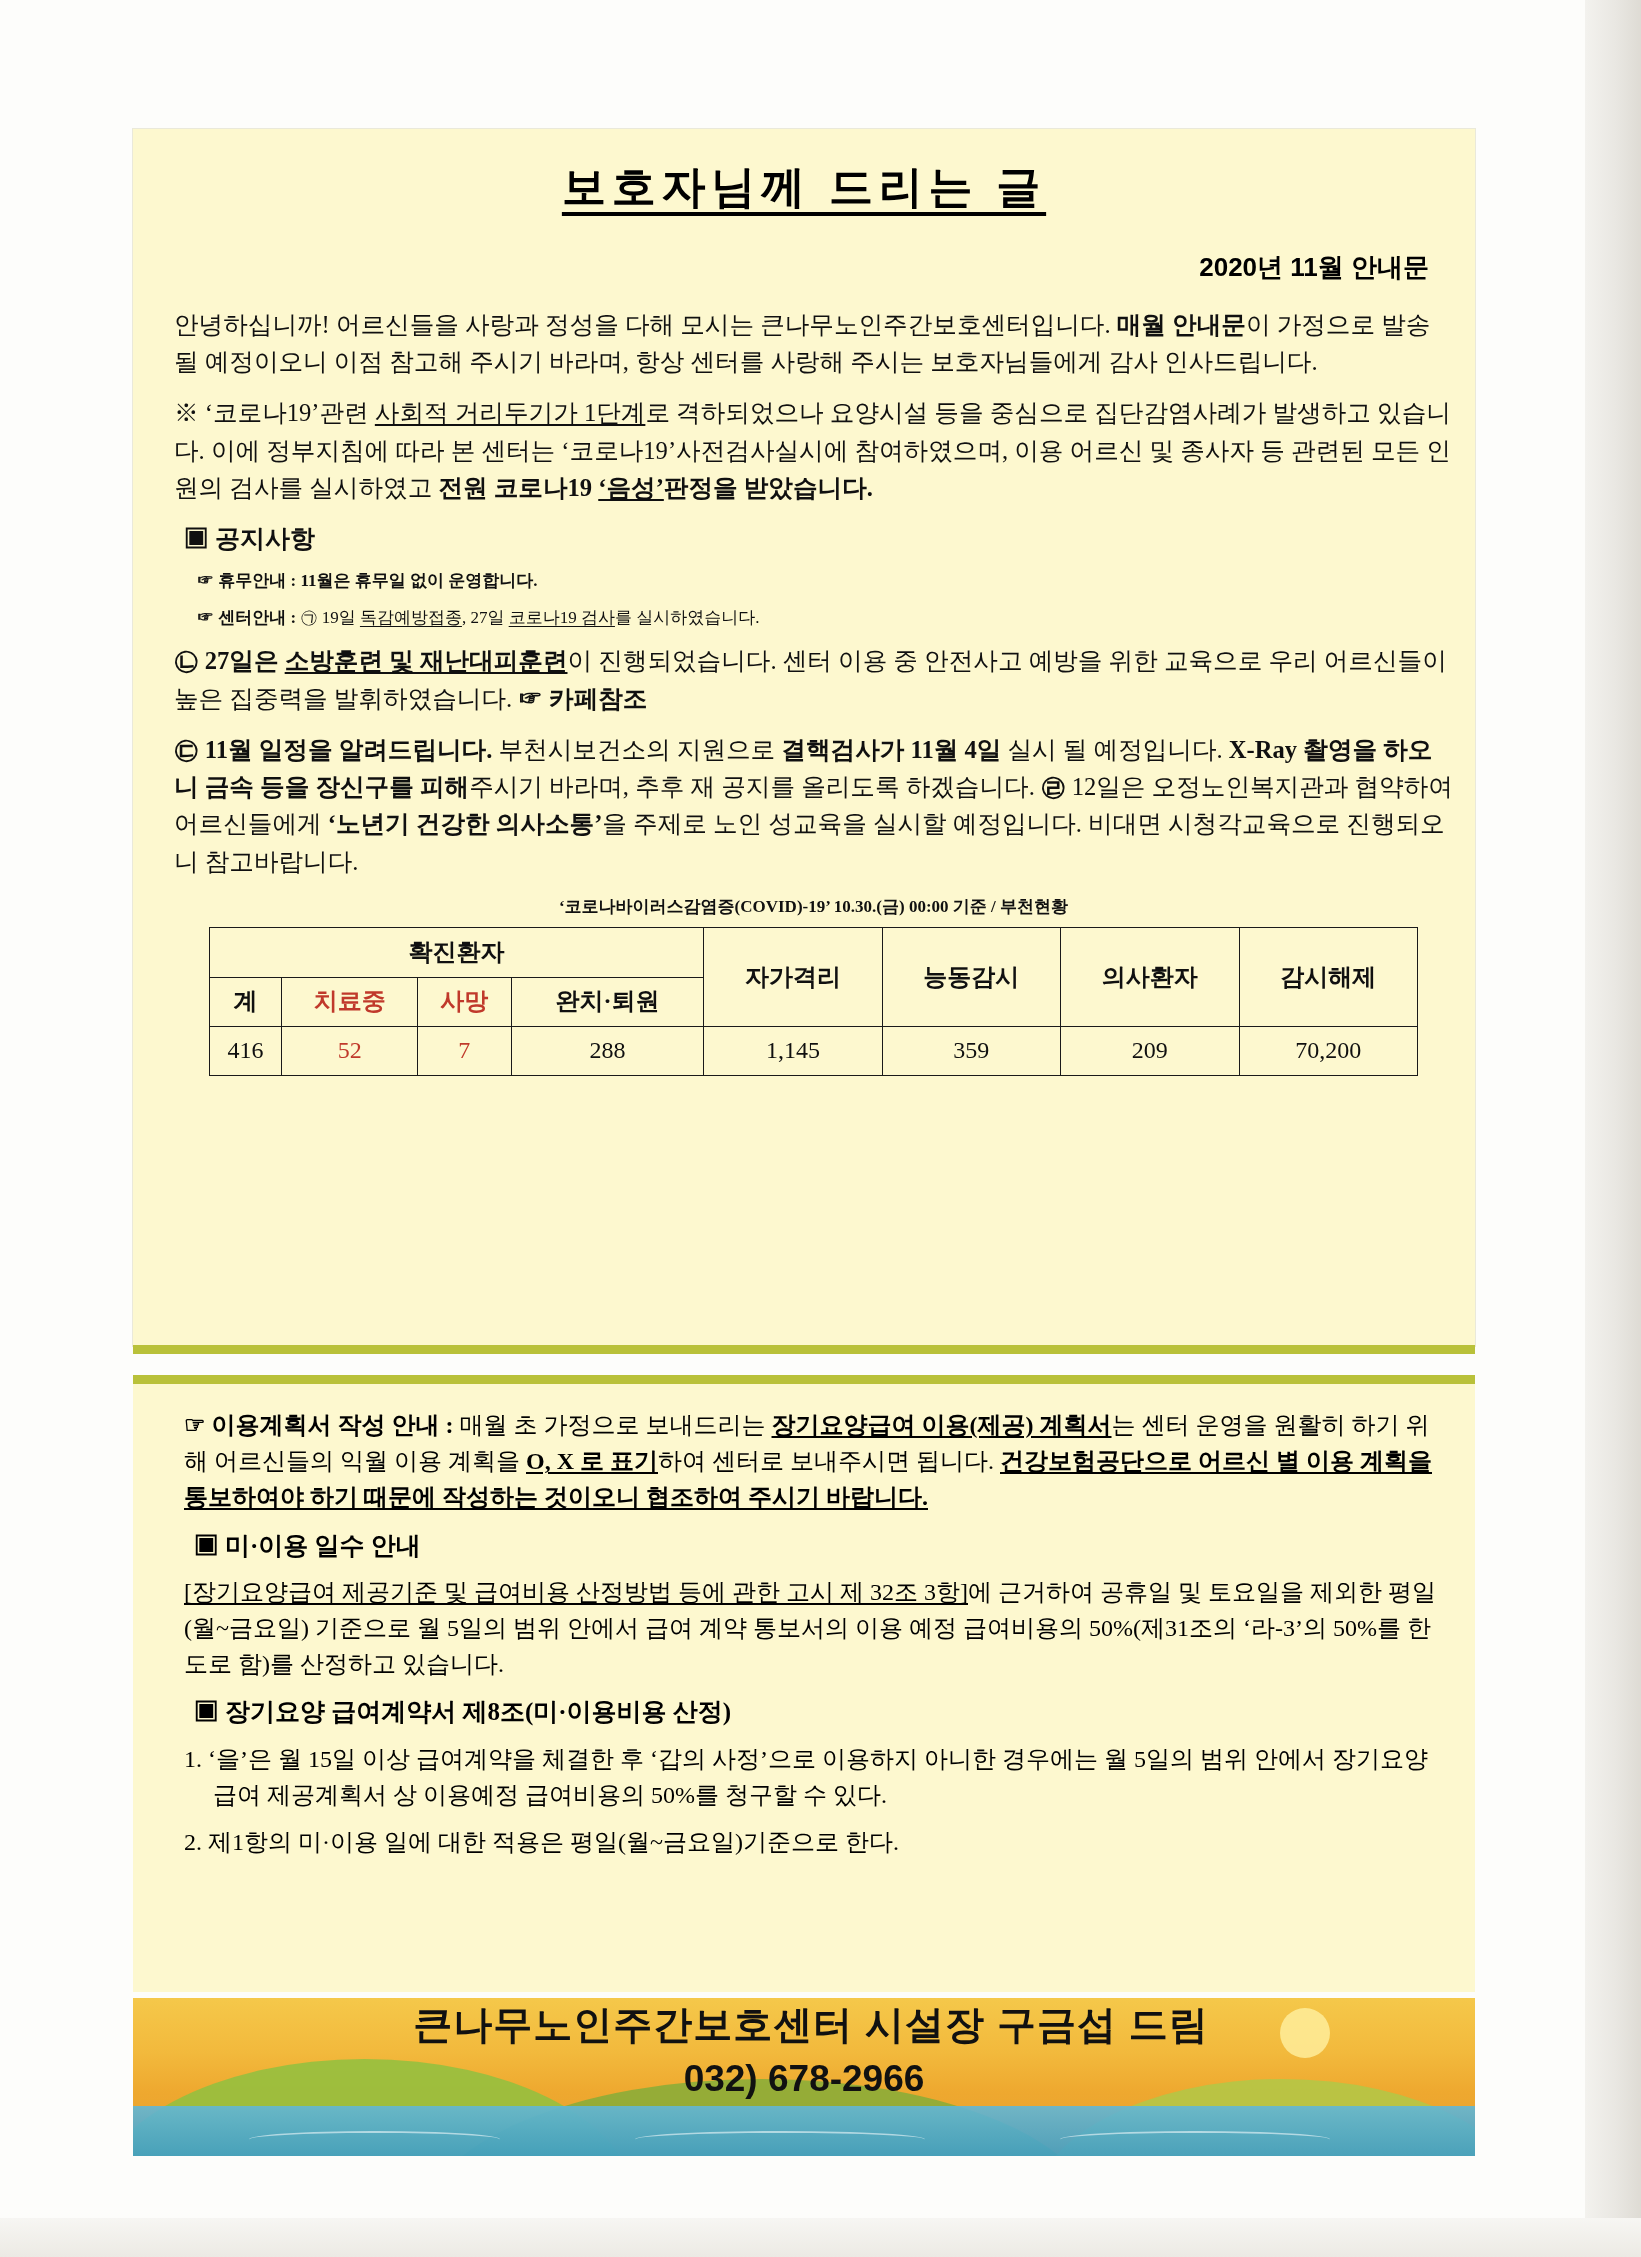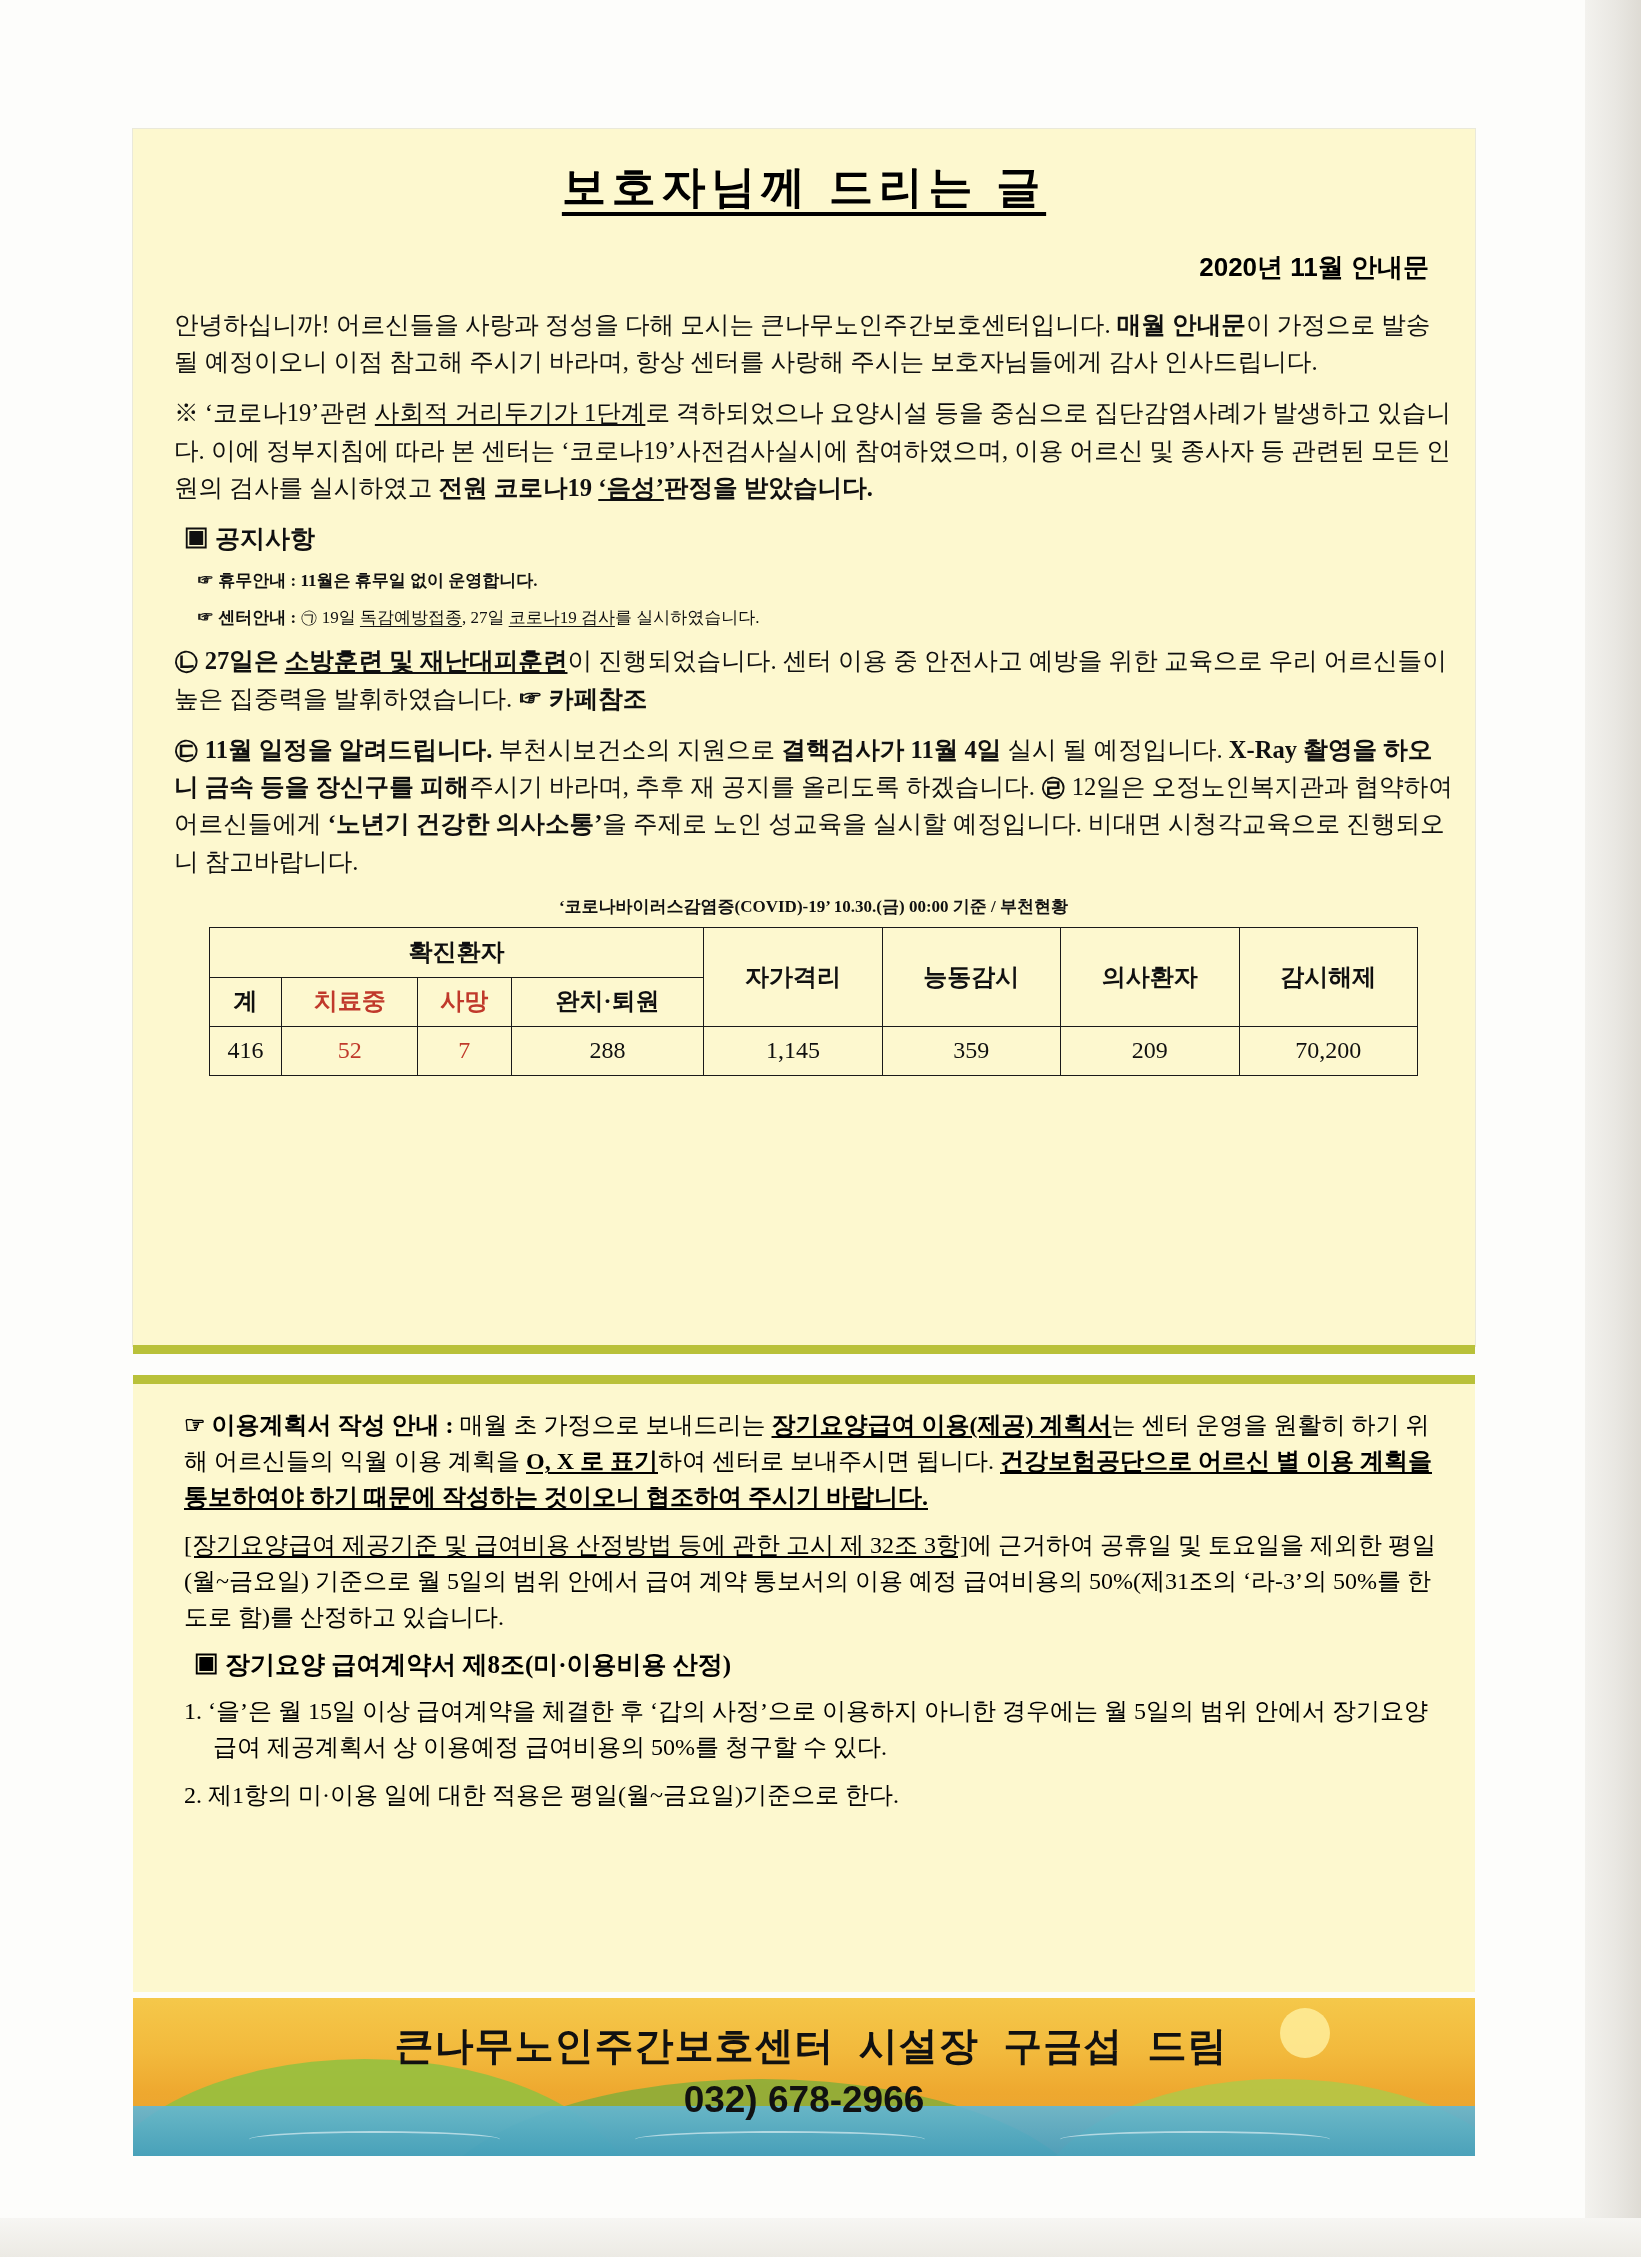--- a/index.html
+++ b/index.html
@@ -127,25 +127,25 @@
     background: #fff0a0;
     opacity: .8;
   }
   .footer-text {
     position: relative;
     z-index: 5;
     text-align: center;
     color: #111;
   }
   .footer-line1 {
-    padding-top: 21px;
+    padding-top: 0;
     font-size: 39px;
     font-weight: bold;
     letter-spacing: 1px;
-    font-family: Liberation Mono, monospace;
+    font-family: Liberation Sans, sans-serif;
     margin-left: 14px;
   }
   .footer-line2 {
     padding-top: 5.8px;
     font-size: 37px;
     font-weight: bold;
     font-family: "Liberation Sans", sans-serif;
   }
 
   
@@ -315,20 +315,24 @@
     <div class="band bottom"></div>
 
     <div class="lower-card">
       <div class="lower-content">
 
         <p>
           <span class="b">☞</span>
           <span class="b">이용계획서 작성 안내 : </span><span>매월 초 가정으로 보내드리는 </span><span class="bu">장기요양급여 이용(제공) 계획서</span><span>는 센터 운영을 원활히 하기 위해 어르신들의 익월 이용 계획을 </span><span class="bu">O, X 로 표기</span><span>하여 센터로 보내주시면 됩니다. </span><span class="bu">건강보험공단으로 어르신 별 이용 계획을 통보하여야 하기 때문에 작성하는 것이오니 협조하여 주시기 바랍니다.</span>
         </p>
 
+        <div class="sec-head">
+          <span>▣</span>
+          <span>미·이용 일수 안내</span>
+        </div>
 
         <p>
           <span class="u">[장기요양급여 제공기준 및 급여비용 산정방법 등에 관한 고시 제 32조 3항]</span><span>에 근거하여 공휴일 및 토요일을 제외한 평일(월~금요일) 기준으로 월 5일의 범위 안에서 급여 계약 통보서의 이용 예정 급여비용의 50%(제31조의 ‘라-3’의 50%를 한도로 함)를 산정하고 있습니다.</span>
         </p>
 
         <div class="sec-head">
           <span>▣</span>
           <span>장기요양 급여계약서 제8조(미·이용비용 산정)</span>
         </div>
 

